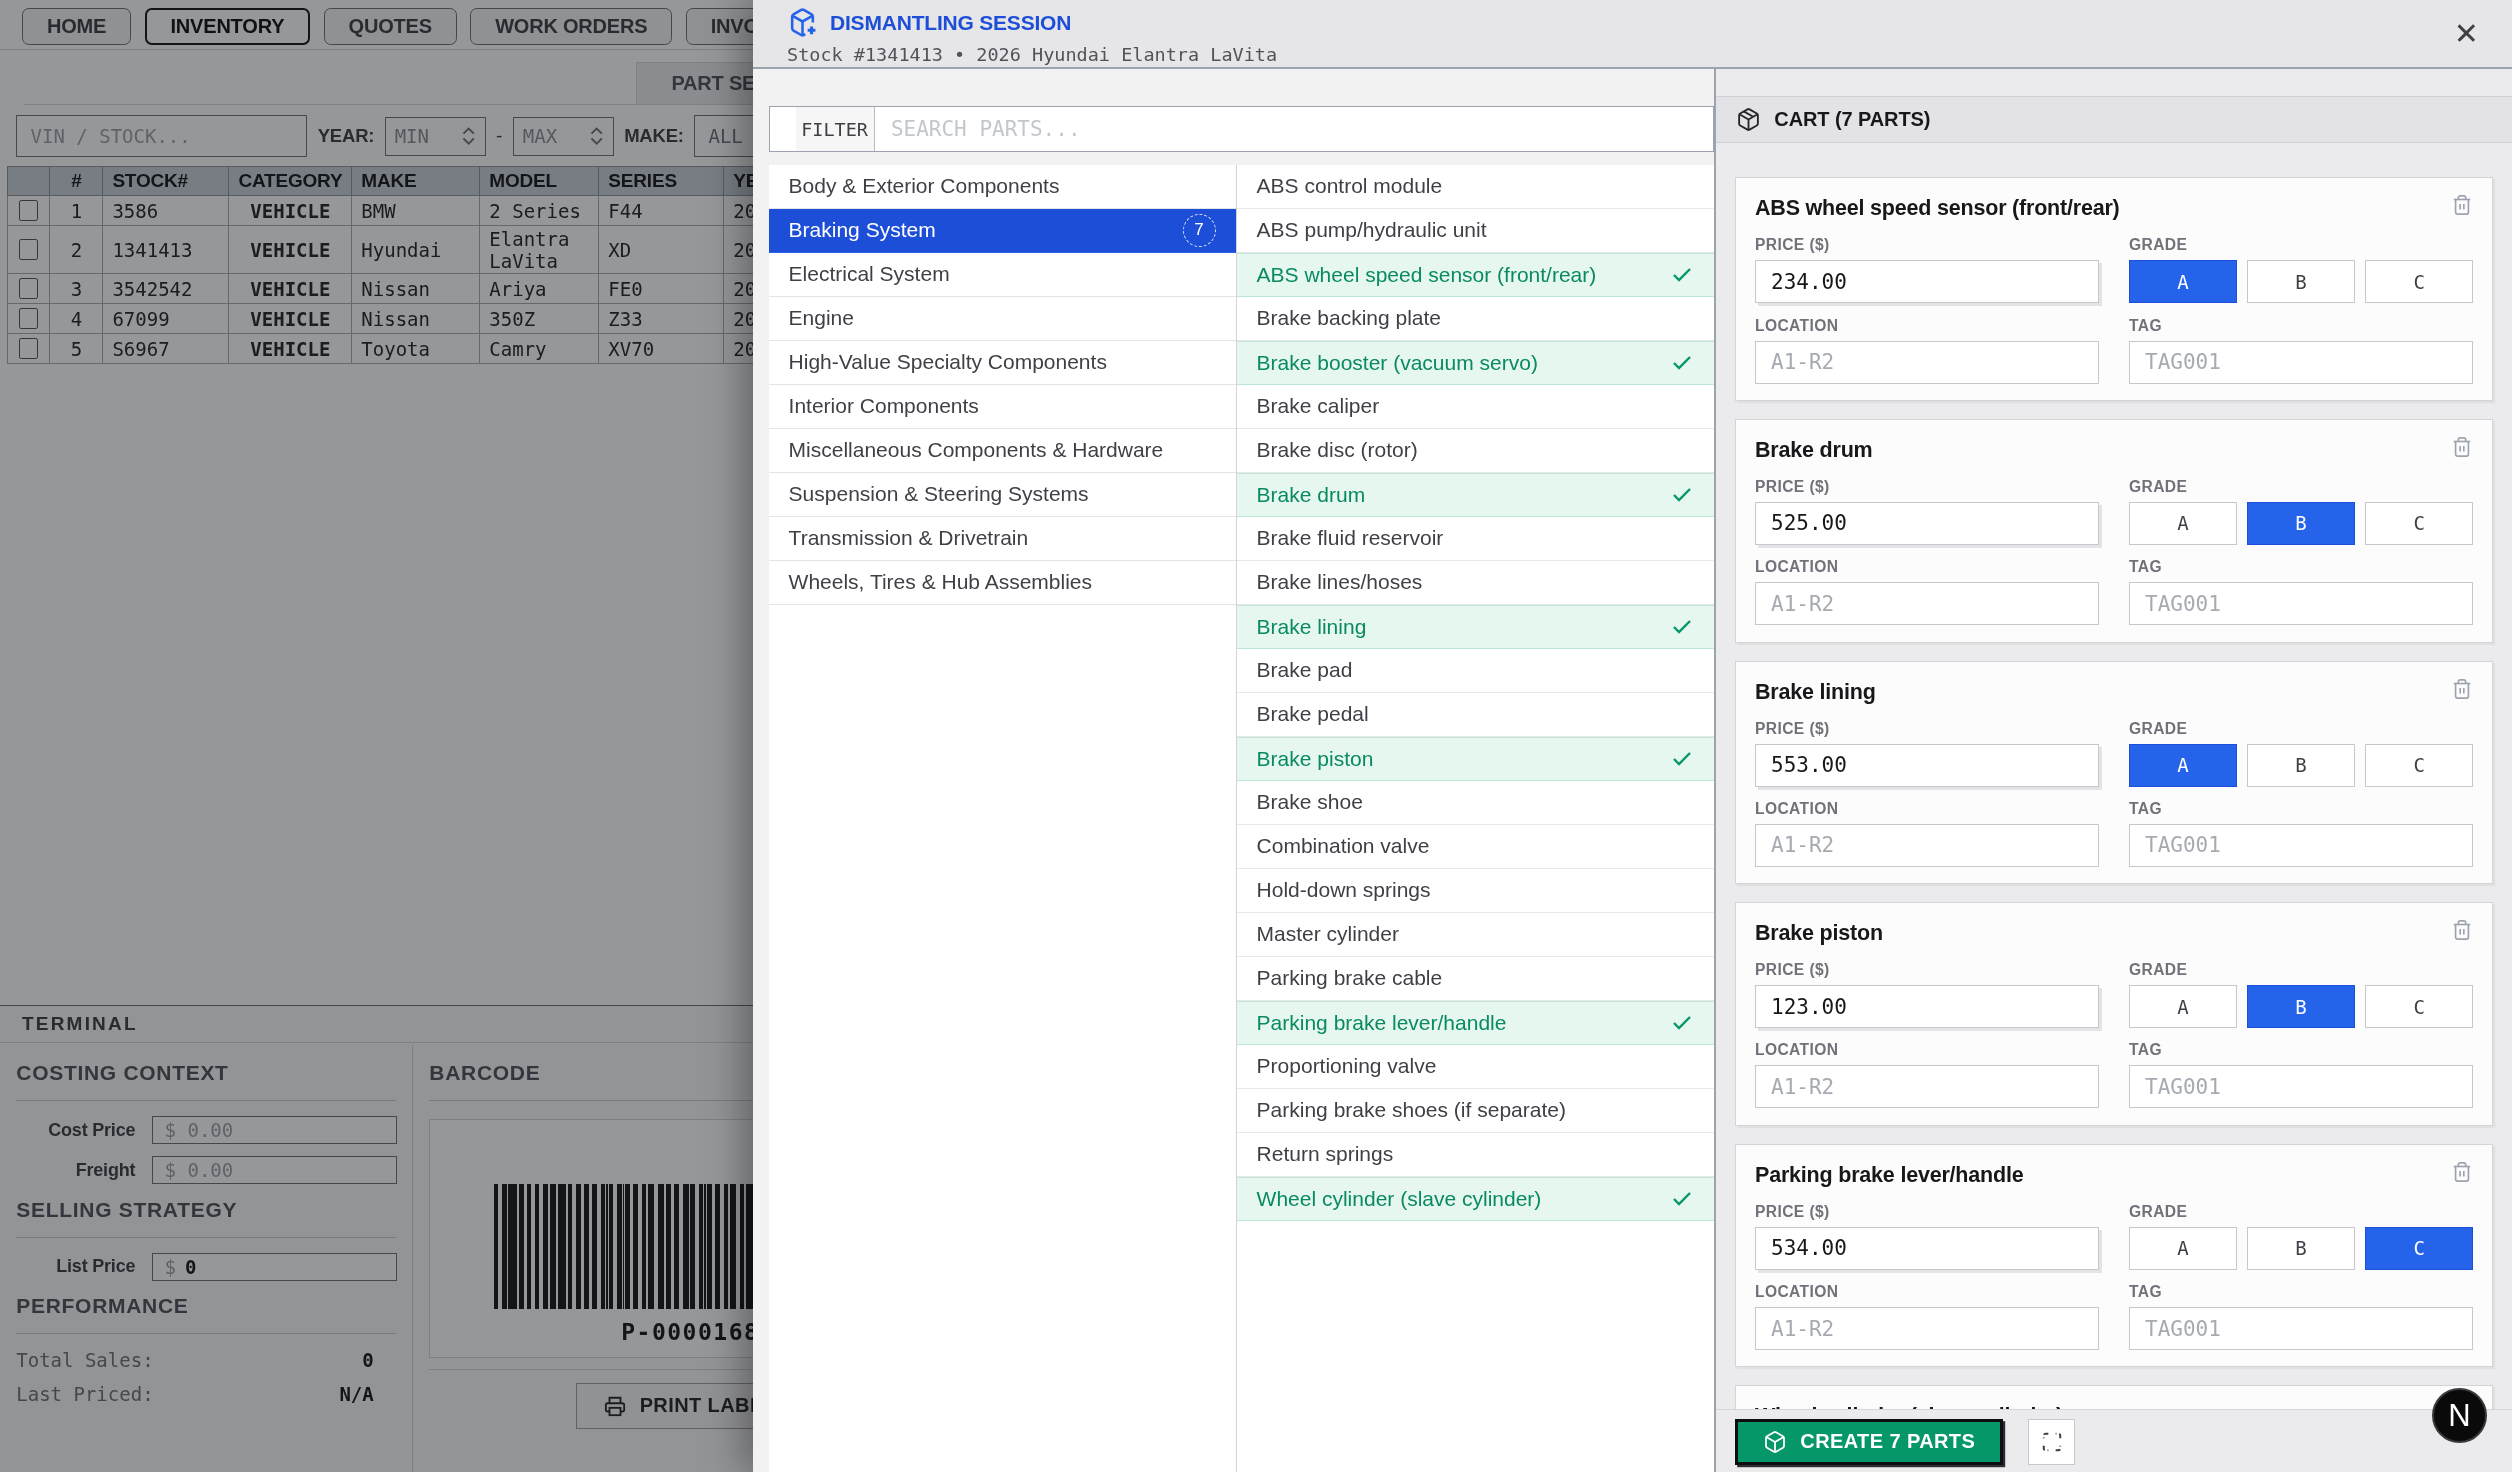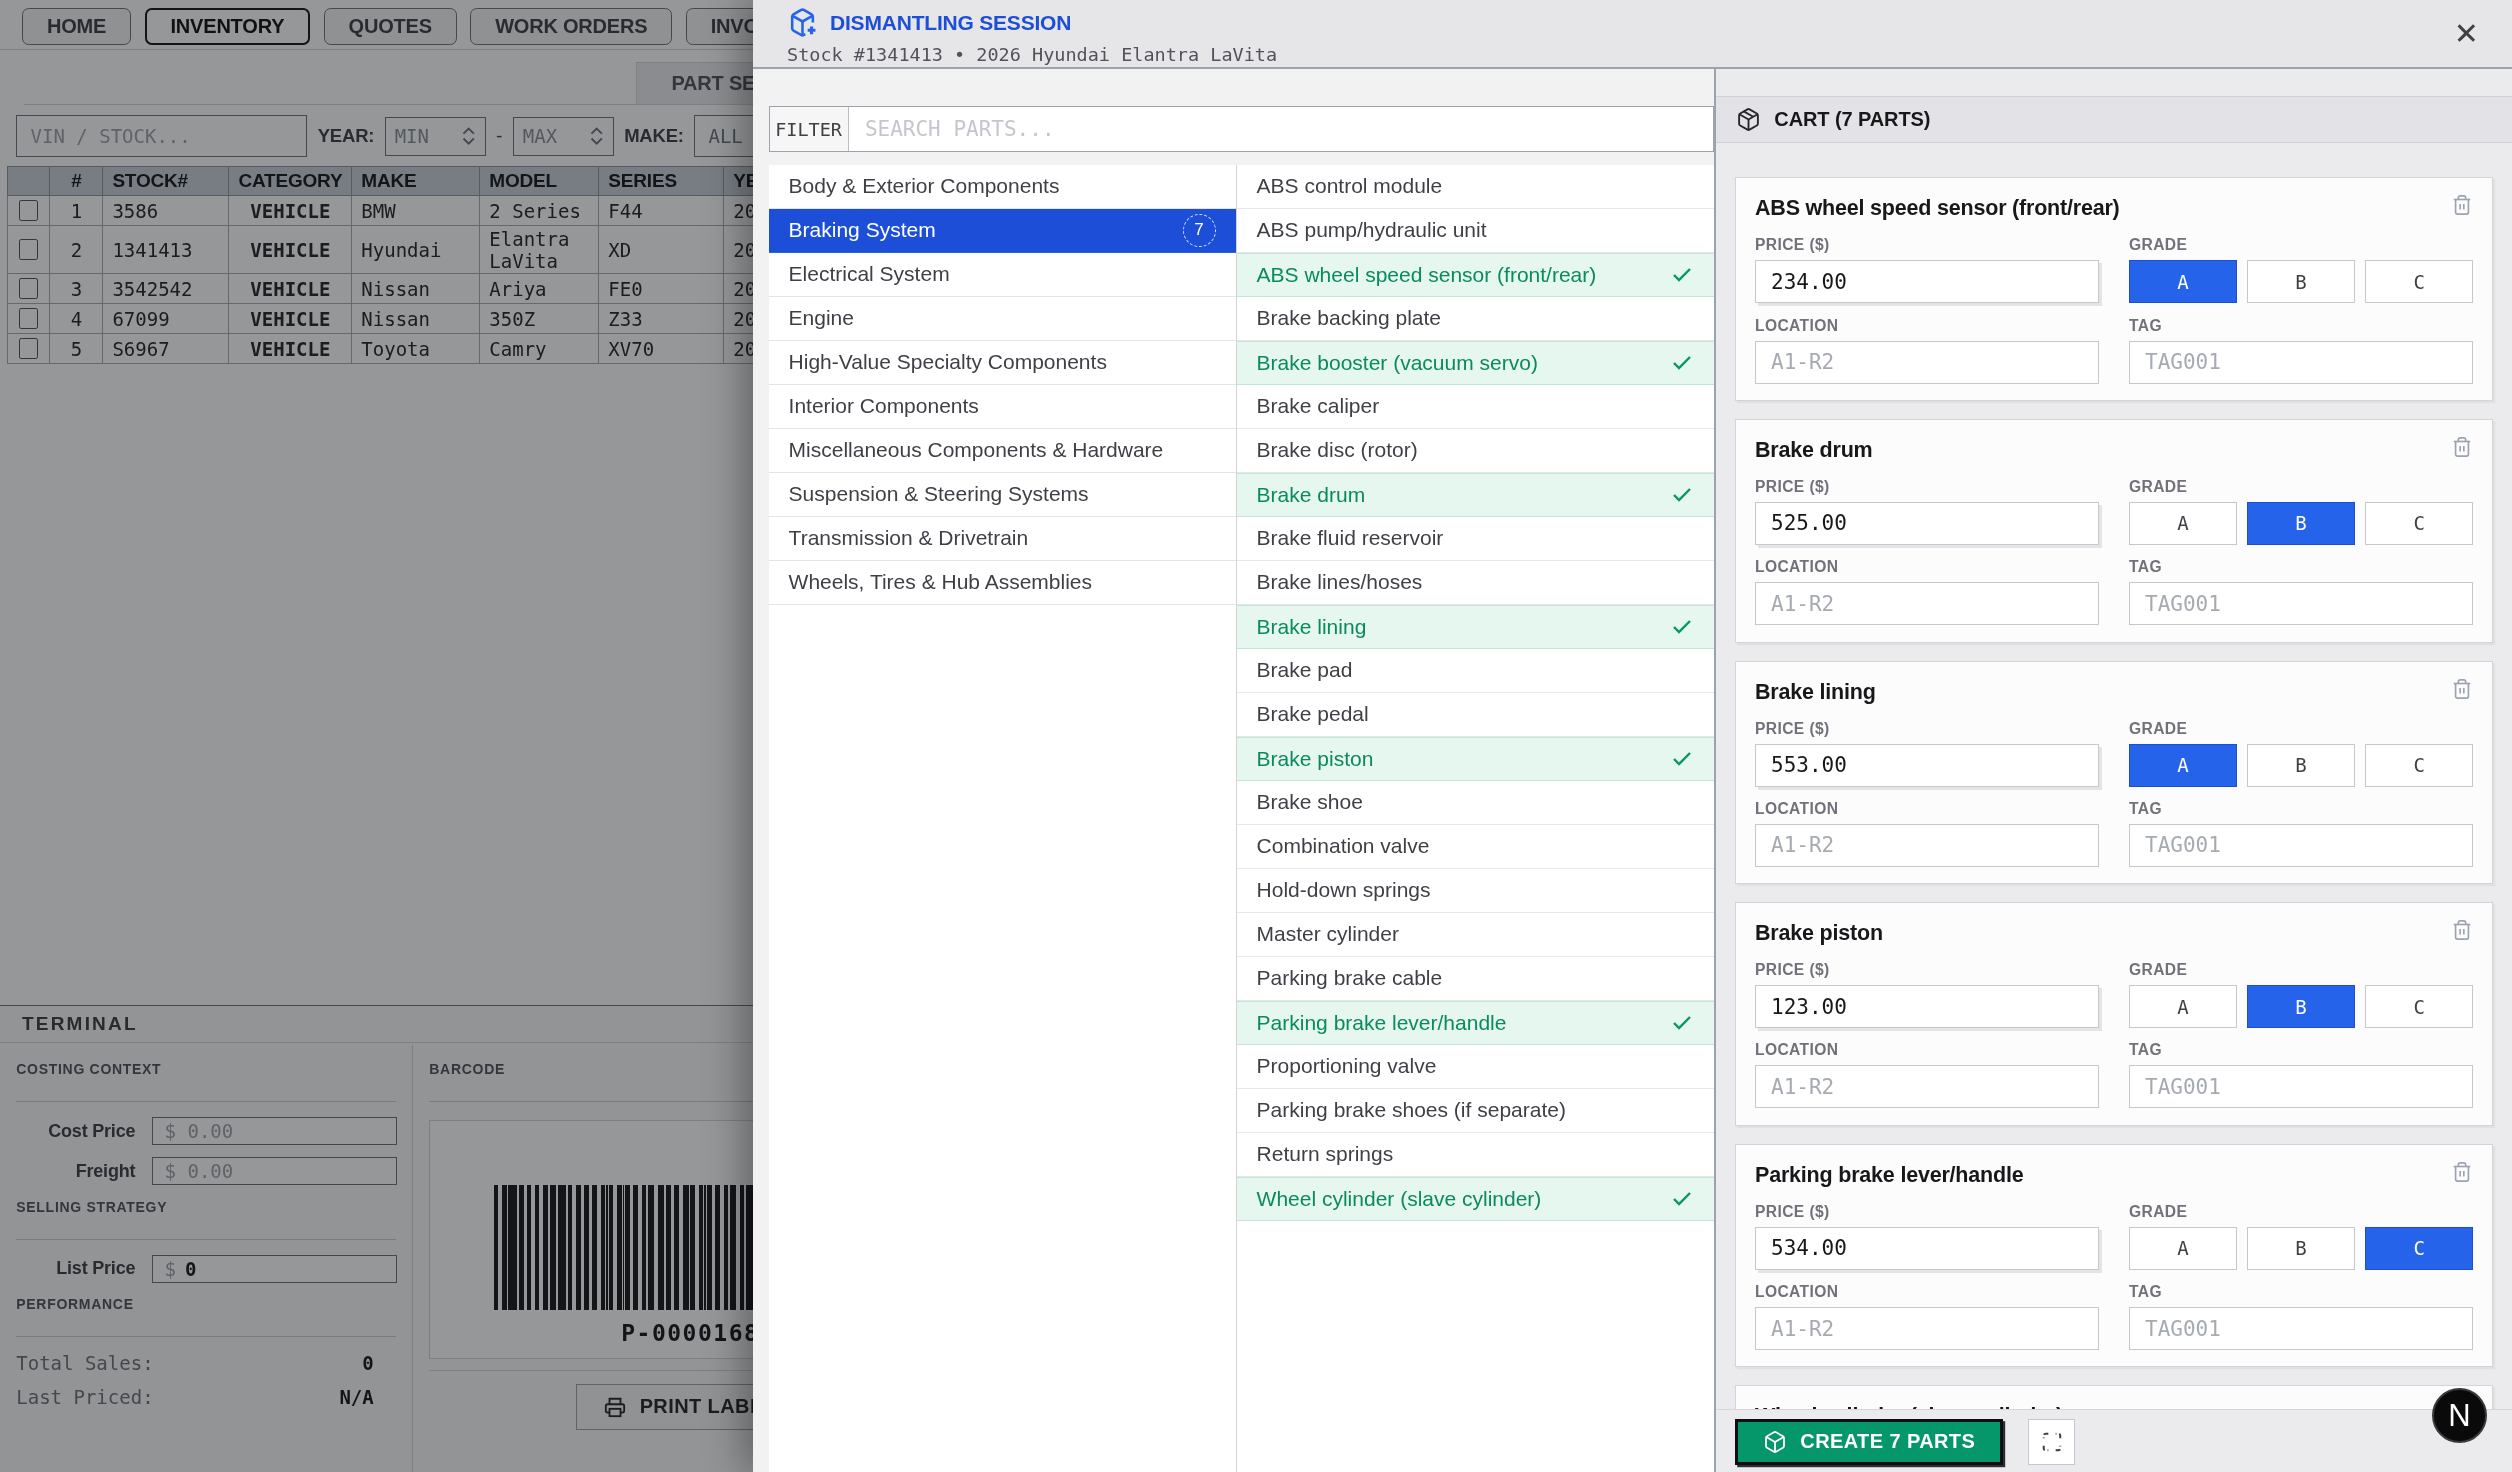--- a/index.html
+++ b/index.html
@@ -32,21 +32,21 @@
   .vtable th.c { text-align:center; }
   .vtable td { border:1.5px solid #a7adb5; font-family:"DejaVu Sans Mono","Liberation Mono",monospace; font-size:19px; color:#27272a; padding:1.5px 9px; height:30px; background:#fff; }
   .vtable td.c { text-align:center; }
   .cbx { width:19px; height:21px; border:1.5px solid #52525b; border-radius:2.2px; margin:0 auto; background:#fff; }
   .vlink { color:#2563eb; font-weight:bold; font-size:18px; text-align:center; }
 
   .terminal { position:absolute; top:1005px; left:0; right:0; bottom:0; background:#fafafa; border-top:1.5px solid #71717a; }
   .term-head { height:37px; display:flex; align-items:center; padding:0 22px; font-weight:bold; font-size:19px; letter-spacing:2.2px; color:#3f3f46; border-bottom:1.1px solid #d4d4d8; }
   .term-body { position:absolute; top:39px; left:0; right:0; bottom:0; display:flex; }
   .cost-col { width:413px; border-right:1.1px solid #d4d4d8; padding:16.3px 16.3px 0; }
-  .sect-h { font-weight:bold; font-size:14px; letter-spacing:0.7px; color:#52525b; padding-bottom:24px; border-bottom:1.1px solid #c9cdd2; margin-bottom:15px; }
+  .sect-h { font-weight:bold; font-size:21px; letter-spacing:0.7px; color:#52525b; padding-bottom:15px; border-bottom:1.1px solid #c9cdd2; margin-bottom:15px; }
   .frow { display:grid; grid-template-columns:119px 245px; gap:16.3px; align-items:center; margin-bottom:12px; }
   .frow .lab { text-align:right; font-weight:bold; font-size:18px; color:#3f3f46; letter-spacing:-0.2px; }
   .tinput { height:28px; border:1.5px solid #71717a; background:#fff; display:flex; align-items:center; gap:9px; padding:0 12px; font-family:"DejaVu Sans Mono","Liberation Mono",monospace; font-size:19px; color:#a1a1aa; }
   .tinput .val { color:#18181b; font-weight:bold; }
   .perfrow { display:flex; justify-content:space-between; font-family:"DejaVu Sans Mono","Liberation Mono",monospace; font-size:19px; color:#71717a; margin-bottom:12px; padding-right:22px; }
   .perfrow .pv { color:#18181b; font-weight:bold; }
   .mt18 { margin-top:13.3px; }
 
   .bc-col { flex:1; padding:16.3px 16.3px 0; position:relative; }
   .bc-card { margin-top:18px; width:522px; height:239px; background:#fff; border:1.1px solid #d4d4d8; display:flex; flex-direction:column; align-items:center; justify-content:flex-end; padding-bottom:12px; }
@@ -66,21 +66,21 @@
 
   .m-head { height:69px; flex:0 0 69px; background:#e6e6e9; border-bottom:2.2px solid #9ca3af; padding:7.4px 0 0 34px; position:relative; }
   .m-title-row { display:flex; align-items:center; gap:12px; }
   .m-title { font-weight:bold; font-size:21px; letter-spacing:-0.2px; color:#1d4ed8; }
   .m-sub { font-family:"DejaVu Sans Mono","Liberation Mono",monospace; font-size:18.5px; color:#52525b; margin-top:6px; }
   .m-close { position:absolute; right:33px; top:19px; font-size:30px; color:#3f3f46; line-height:1; cursor:default; }
 
   .m-body { flex:1; display:flex; min-height:0; }
   .left-pane { width:961px; flex:0 0 961px; display:flex; flex-direction:column; padding:37px 0 0 15.6px; }
   .filterbar { height:46px; flex:0 0 46px; display:flex; border:1.5px solid #9ca3af; background:#fff; margin-bottom:12.6px; }
-  .filter-tag { width:79px; background:#f6f6f7; border-right:1.5px solid #b9bec6; display:flex; align-items:center; justify-content:center; font-family:"DejaVu Sans Mono","Liberation Mono",monospace; font-size:18.5px; color:#3f3f46; }
+  .filter-tag { width:79px; background:#f6f6f7; border-right:1.5px solid #b9bec6; display:flex; align-items:center; justify-content:center; font-family:"DejaVu Sans Mono","Liberation Mono",monospace; font-size:18.5px; color:#3f3f46;margin-left:26px; }
   .filter-input { flex:1; display:flex; align-items:center; padding:0 16.3px; font-family:"DejaVu Sans Mono","Liberation Mono",monospace; font-size:21px; color:#c3c7cd; }
 
   .lists { flex:1; display:flex; min-height:0; }
   .cat-list { width:468px; flex:0 0 468px; background:#fff; border-right:1.5px solid #d4d4d8; }
   .cat-item { height:44px; display:flex; align-items:center; justify-content:space-between; padding:0 20px; font-size:21px; color:#3f3f46; border-bottom:1.1px solid #e4e4e7; background:#fff; }
   .cat-item.active { background:#1d4ed8; color:#fff; border-bottom-color:#2563eb; }
   .cat-badge { width:33px; height:33px; border-radius:50%; border:1.5px dashed rgba(255,255,255,0.85); display:flex; align-items:center; justify-content:center; font-size:17px; }
   .part-list { flex:1; background:#fff; }
   .part-item { height:44px; display:flex; align-items:center; justify-content:space-between; padding:0 20px; font-size:21px; color:#3f3f46; border-bottom:1.1px solid #e8e8ea; background:#fff; }
   .part-item.checked { background:#e5f7ee; color:#0a8a60; border-top:1.1px solid #bfe8d4; border-bottom:1.1px solid #bfe8d4; }

